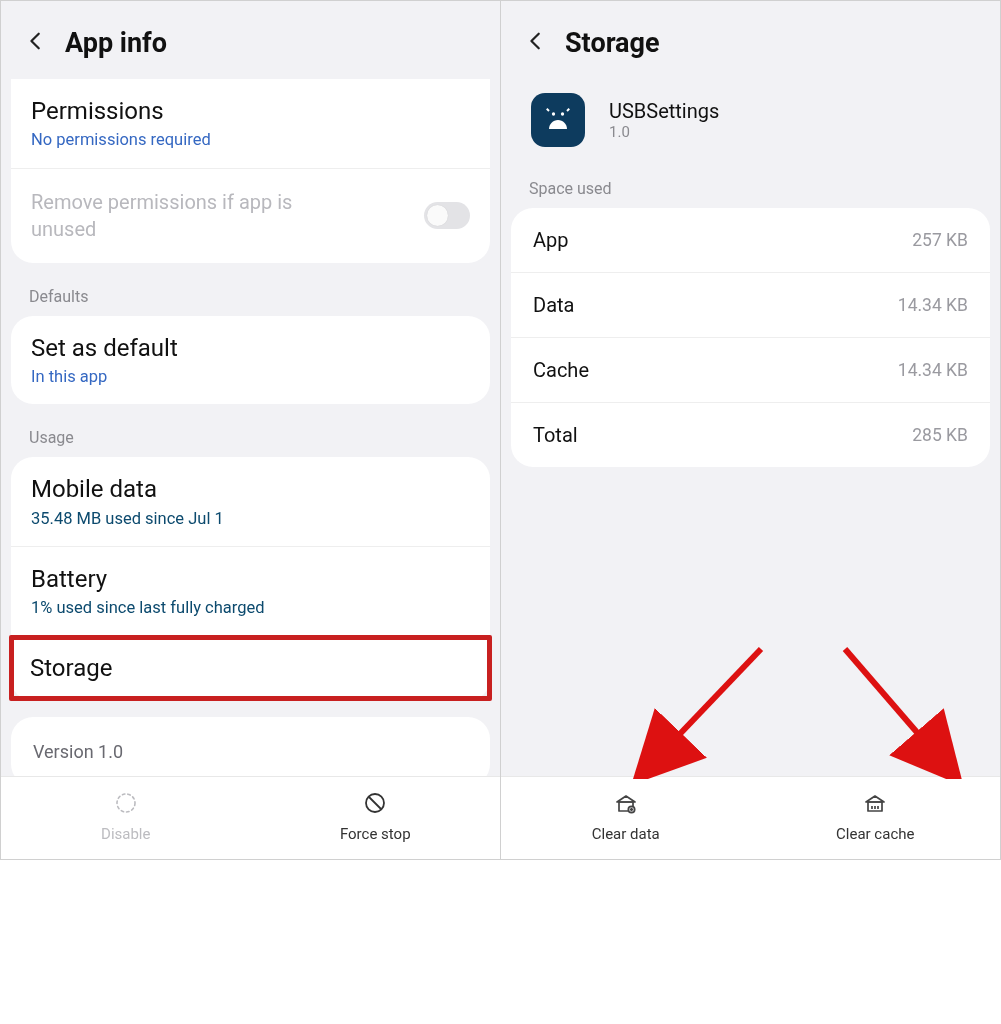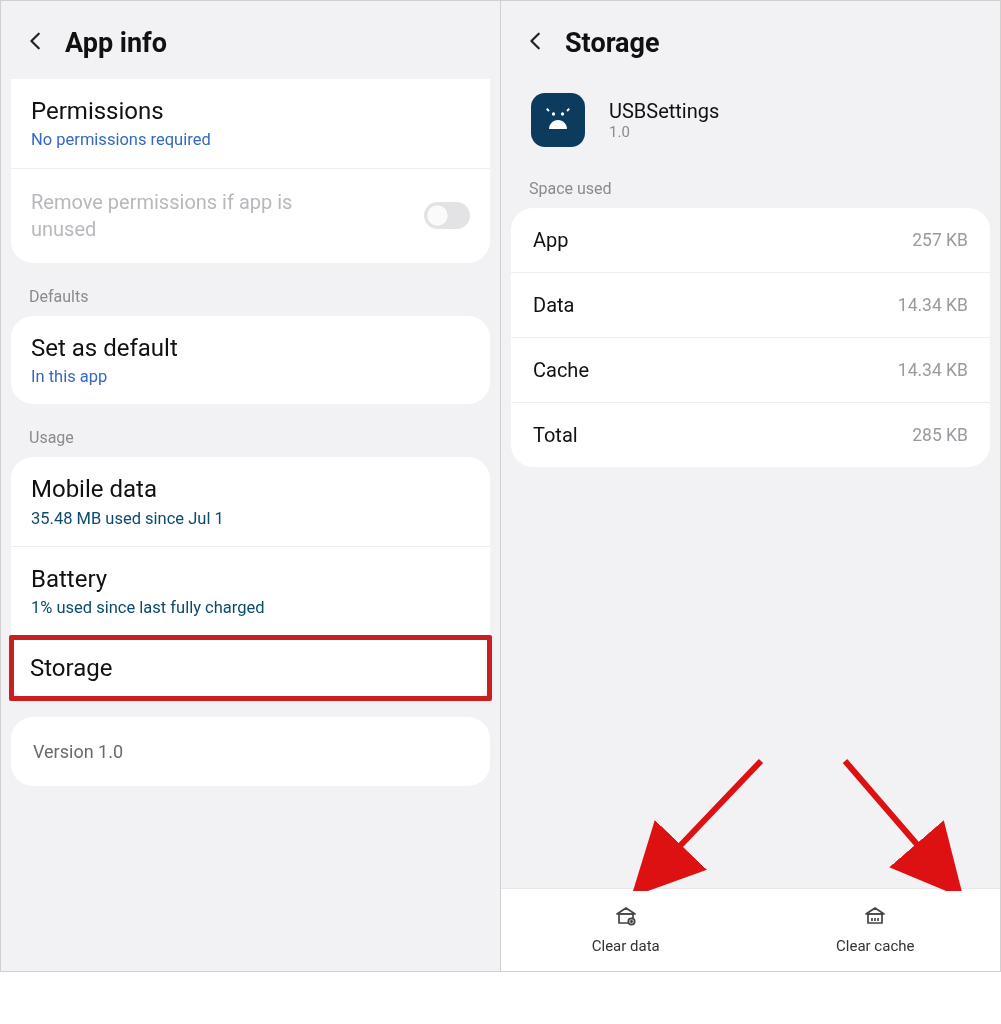--- a/index.html
+++ b/index.html
@@ -7,21 +7,21 @@
       font-family: -apple-system, BlinkMacSystemFont, "Segoe UI", Roboto, Arial, sans-serif;
       background: #fff;
       width: 1001px;
       height: 1024px;
       overflow: hidden;
       font-size: 16px;
     }
     .frame {
       display: flex;
       width: 1001px;
-      height: 972px;
+      height: 860px;
       border: 1px solid #d0d0d0;
     }
     .pane {
       flex: 1 1 0;
       background: #f2f2f5;
       display: flex;
       flex-direction: column;
       height: 100%;
       position: relative;
       overflow: hidden;
@@ -220,20 +220,39 @@
             <div class="ttl">Storage</div>
           </div>
         </div>
       </div>
 
       <div class="ver-card">
         <div style="font-size:18px;color:#696970;">Version 1.0</div>
       </div>
     </div>
 
+    <div class="bottom-bar">
+      <div class="bbtn disabled">
+        <span>
+          <svg viewBox="0 0 24 24" fill="none" stroke="#bcbcc0" stroke-width="1.6" stroke-dasharray="2.5 3" stroke-linecap="round">
+              <circle cx="12" cy="12" r="9"></circle>
+            </svg>
+        </span>
+        <span>Disable</span>
+      </div>
+      <div class="bbtn">
+        <span>
+          <svg viewBox="0 0 24 24" fill="none" stroke="#333" stroke-width="1.8">
+              <circle cx="12" cy="12" r="9"></circle>
+              <line x1="6" y1="6" x2="18" y2="18"></line>
+            </svg>
+        </span>
+        <span>Force stop</span>
+      </div>
+    </div>
   </div>
 
   <div class="pane">
     <div class="hdr">
       <span>
         <svg class="back-ic" viewBox="0 0 24 24" fill="none" stroke="#222" stroke-width="2.4" stroke-linecap="round" stroke-linejoin="round">
             <polyline points="15 4 7 12 15 20"></polyline>
           </svg>
       </span>
       <div class="title">Storage</div>

